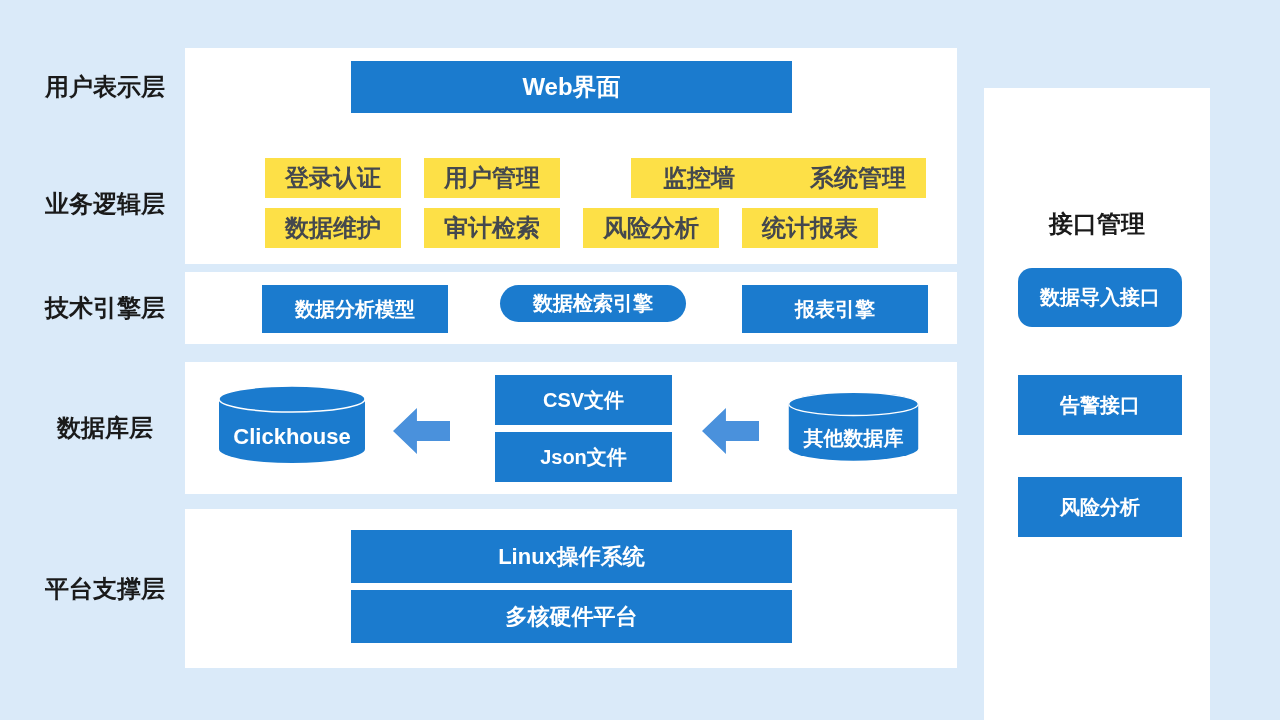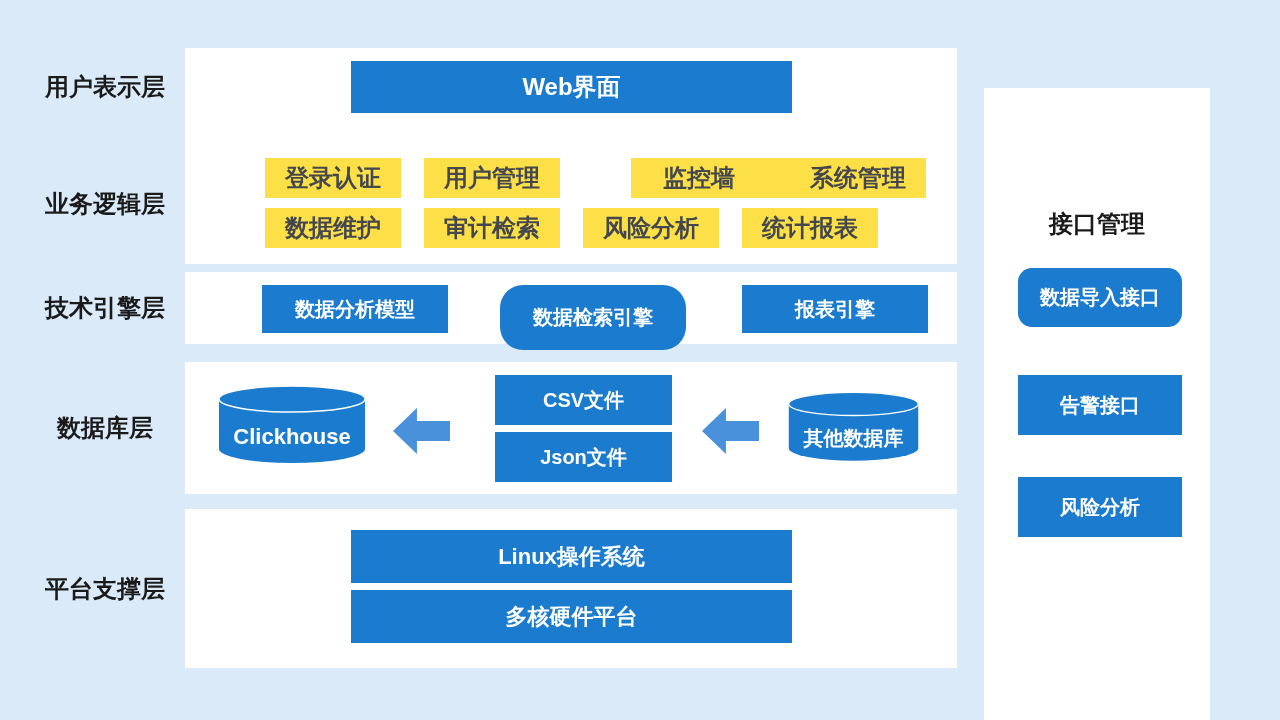--- a/index.html
+++ b/index.html
@@ -70,21 +70,21 @@
     <div class="btn-light" style="left:398px;top:15px;width:136px;height:40px;margin-left:48px;">监控墙</div>
     <div class="btn-light" style="left:557px;top:15px;width:136px;height:40px;padding-left:48px;">系统管理</div>
     <div class="btn-light" style="left:80px;top:65px;width:136px;height:40px;">数据维护</div>
     <div class="btn-light" style="left:239px;top:65px;width:136px;height:40px;">审计检索</div>
     <div class="btn-light" style="left:557px;top:65px;width:136px;height:40px;">统计报表</div>
     <div class="btn-light" style="left:398px;top:65px;width:136px;height:40px;">风险分析</div>
   </div>
 
   <div class="band" style="top:272px;height:72px;">
     <div class="btn-blue f20" style="left:77px;top:13px;width:186px;height:48px;">数据分析模型</div>
-    <div class="btn-blue f20" style="left:315px;top:13px;width:186px;height:65px;border-radius:23px;">数据检索引擎</div>
+    <div class="btn-blue f20" style="left:315px;top:13px;width:186px;height:37px;border-radius:23px;">数据检索引擎</div>
     <div class="btn-blue f20" style="left:557px;top:13px;width:186px;height:48px;">报表引擎</div>
   </div>
 
   <div class="band" style="top:362px;height:132px;">
     <div class="cyl" style="left:32px;top:23px;width:150px;height:80px;">
       <svg width="150" height="80" viewBox="0 0 150 80">
         <path d="M2,14 L2,64 A73,14 0 0 0 148,64 L148,14 Z" fill="#1B7BCE"></path>
         <ellipse cx="75" cy="14" rx="73" ry="13" fill="#1B7BCE" stroke="#FFFFFF" stroke-width="1.5"></ellipse>
       </svg>
       <div class="cyl-text f22">Clickhouse</div>

